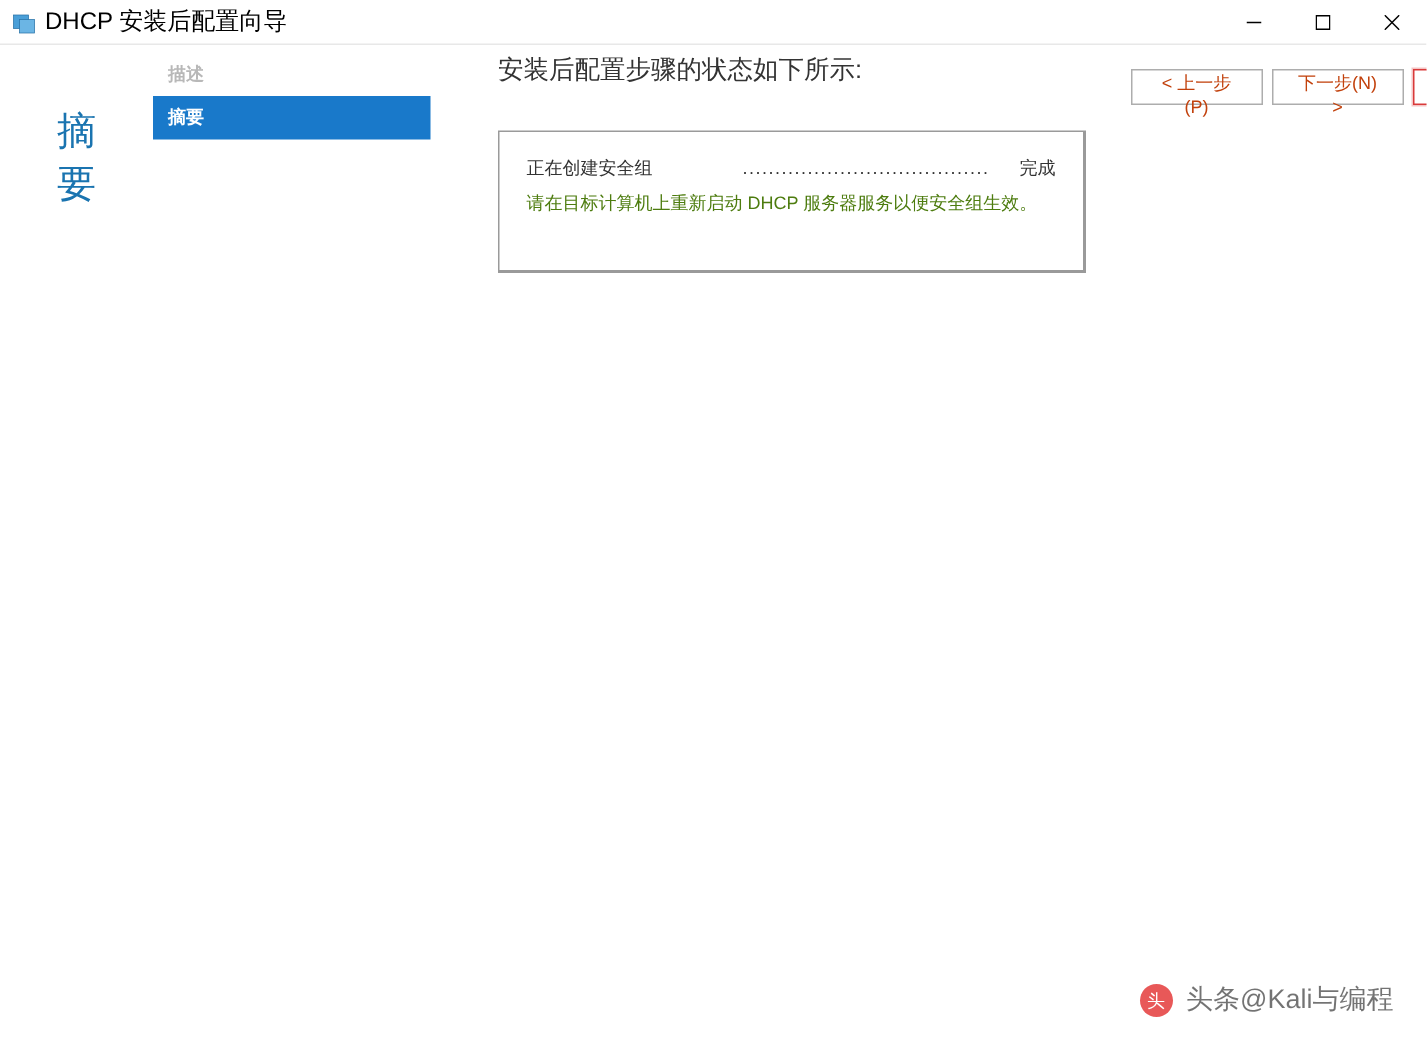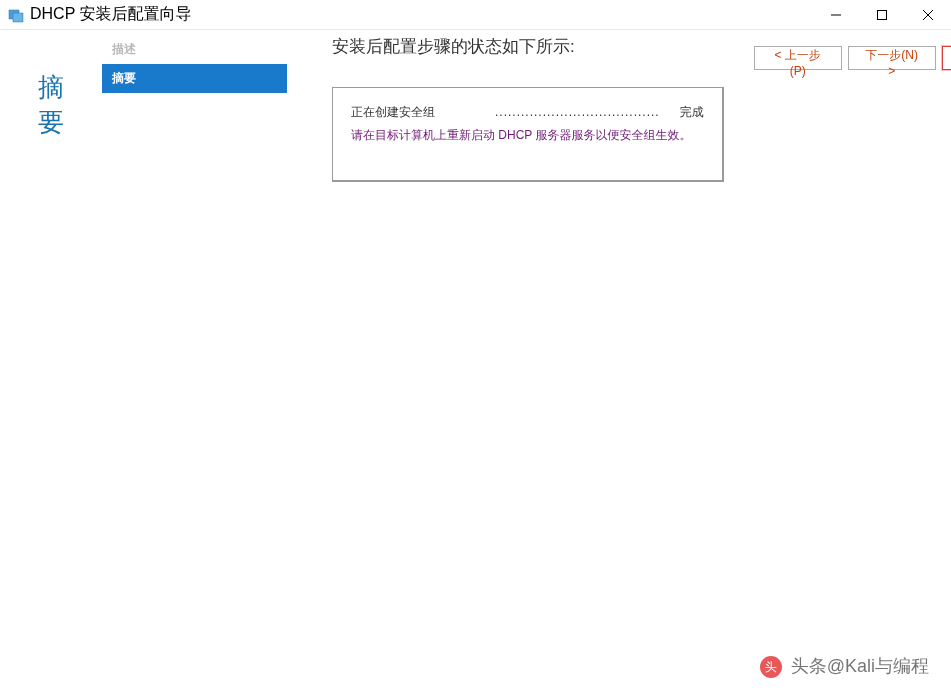--- a/index.html
+++ b/index.html
@@ -117,21 +117,21 @@
       margin: 0 8px 0 60px;
       white-space: nowrap;
       letter-spacing: 1px;
     }
     .status-result {
       margin-left: 12px;
       white-space: nowrap;
     }
     .status-line2 {
       font-size: 12px;
-      color: #701a75;
+      color: #4d7c0f;
     }
     .footer {
       height: 55px;
       display: flex;
       align-items: center;
       justify-content: flex-end;
       padding-right: 24px;
       gap: 6px;
     }
     .wiz-btn {

